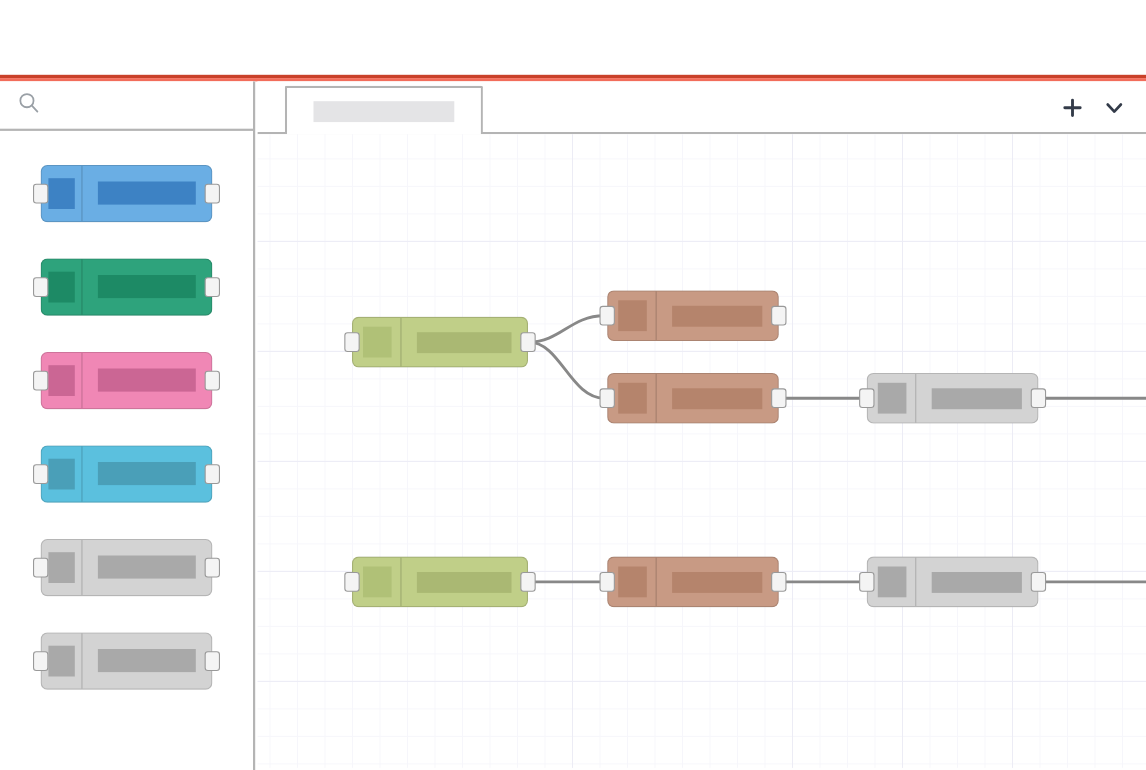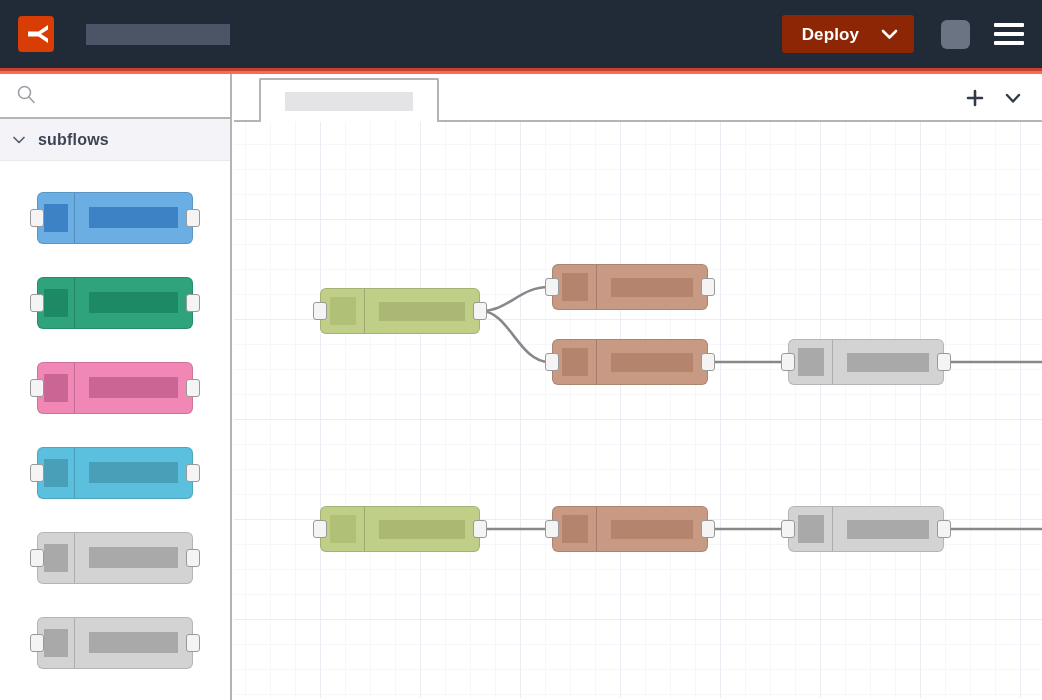--- a/index.html
+++ b/index.html
@@ -302,72 +302,35 @@
   .cnode .node { width: 100%; height: 100%; }
   .cnode .node-label-bar { height: 19px; }
   .cnode .node-icon-cell { width: 44px; flex: 0 0 44px; }
   .cnode .node-icon-box { width: 26px; height: 28px; }
 </style>
 </head>
 <body>
 
 <div id="app">
 
-  <div class="header">
-
-    <div class="logo">
-      <svg width="36" height="36" viewBox="0 0 36 36" aria-hidden="true">
-        <path d="M 30 9 L 20.5 15.5 L 10 15.5 L 10 20.5 L 20.5 20.5 L 30 27 L 30 22.5 L 23 18 L 30 13.5 Z" fill="#ffffff"></path>
-      </svg>
-    </div>
-
-    <div class="title-placeholder"></div>
-
-    <div class="header-spacer"></div>
-
-    <div class="deploy-btn">
-      <span class="deploy-label">Deploy</span>
-      <span class="deploy-caret">
-        <svg width="17" height="12" viewBox="0 0 17 12" aria-hidden="true">
-          <path d="M 2 3 L 8.5 9.5 L 15 3" stroke="#ffffff" stroke-width="2.6" fill="none" stroke-linecap="round" stroke-linejoin="round"></path>
-        </svg>
-      </span>
-    </div>
-
-    <div class="avatar-btn"></div>
-
-    <div class="hamburger">
-      <span></span>
-      <span></span>
-      <span></span>
-    </div>
-  </div>
 
   <div class="accent-bar-dark"></div>
   <div class="accent-bar-light"></div>
 
   <div class="sidebar">
 
     <div class="search-row">
       <span>
         <svg width="20" height="20" viewBox="0 0 20 20" aria-hidden="true">
           <circle cx="8.5" cy="8.5" r="6" stroke="#9aa0a6" stroke-width="1.6" fill="none"></circle>
           <line x1="13" y1="13" x2="18" y2="18.5" stroke="#9aa0a6" stroke-width="1.6" stroke-linecap="round"></line>
         </svg>
       </span>
     </div>
 
-    <div class="palette-header">
-      <span class="chev">
-        <svg width="14" height="10" viewBox="0 0 14 10" aria-hidden="true">
-          <path d="M 2 2.5 L 7 7.5 L 12 2.5" stroke="#55606f" stroke-width="1.7" fill="none" stroke-linecap="round" stroke-linejoin="round"></path>
-        </svg>
-      </span>
-      <span class="palette-header-label">subflows</span>
-    </div>
 
     <div class="palette-list" id="palette-list">
         <div class="palette-item">
           <div class="node" style="background: rgb(106, 174, 228);">
             <div class="node-icon-cell">
               <div class="node-icon-box" style="background: rgb(61, 130, 196);"></div>
             </div>
             <div class="node-body-cell">
               <div class="node-label-bar" style="background: rgb(61, 130, 196);"></div>
             </div>

